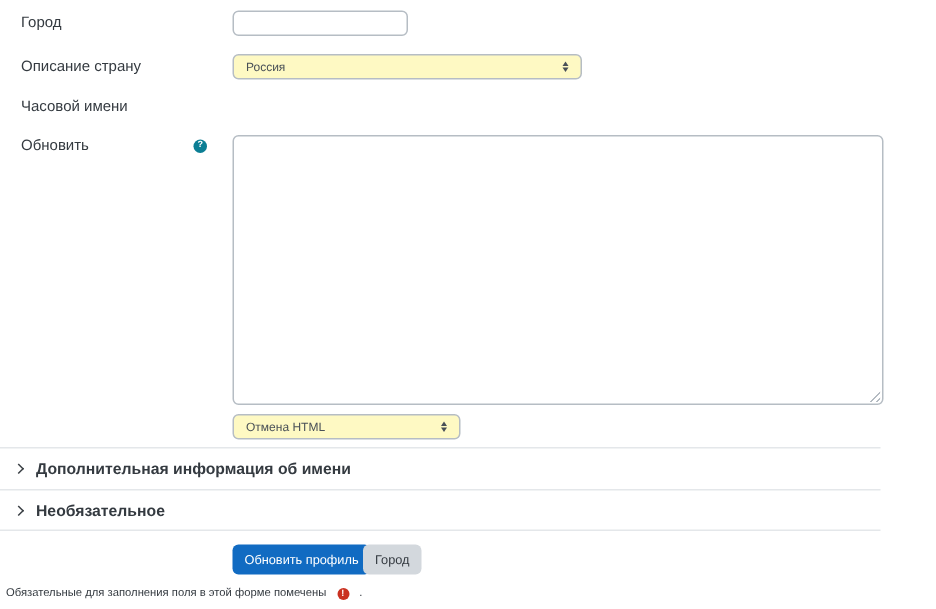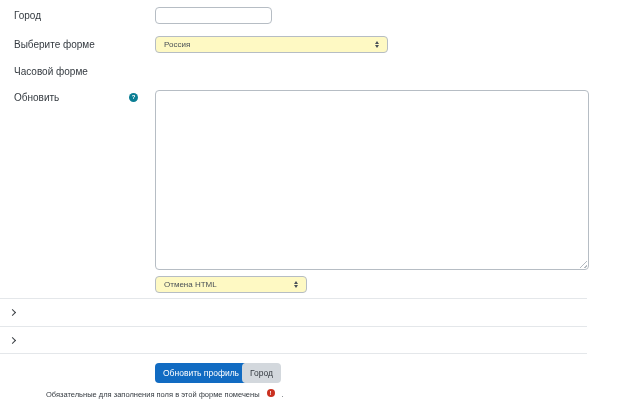--- a/index.html
+++ b/index.html
@@ -77,72 +77,74 @@
     border: none; border-radius: 4px;
     font-family: "Liberation Sans", sans-serif;
     font-size: 8.5px; line-height: 18px; padding: 0 8px;
     cursor: pointer; white-space: nowrap;
   }
   .btn-primary { left: 155px; background: #116bc2; color: #fff; }
   .btn-secondary { left: 242px; background: #d3d8dd; color: #343a40; }
   .required-note {
     position: absolute; left: 4px; top: 389px;
     font-size: 7.5px; color: #343a40; line-height: 11px;
-    display: flex; align-items: flex-start; gap: 7px; white-space: nowrap; margin-left: 42px;
+    display: flex; align-items: flex-end; gap: 7px; white-space: nowrap;
   }
   .req-icon {
     display: inline-block; width: 8px; height: 8px; border-radius: 50%;
     background: #ca3120; color: #fff;
     font-size: 6px; font-weight: bold; line-height: 8px; text-align: center;
     flex: none;
   }
 </style>
 </head>
 <body>
 
 <div class="page">
 
   <label class="flabel" style="top:9px">Город</label>
   <input class="text-input" type="text" value="" style="">
 
-  <label class="flabel" style="top:38px">Выберите форме</label>
+  <label class="flabel" style="top:38px">Описание страну</label>
   <div class="select" style="left:155px; top:36px; width:233px">
     <span class="val">Россия</span>
     <span class="stepper">
         <i class="up"></i>
         <i class="dn"></i>
       </span>
   </div>
 
-  <label class="flabel" style="top:65px">Часовой форме</label>
+  <label class="flabel" style="top:65px">Часовой имени</label>
 
   <label class="flabel" style="top:91px">Обновить</label>
   <span class="help-icon">?</span>
   <div class="editor">
     <span class="resize-handle"></span>
   </div>
 
   <div class="select" style="left:155px; top:276px; width:152px">
     <span class="val">Отмена HTML</span>
     <span class="stepper">
         <i class="up"></i>
         <i class="dn"></i>
       </span>
   </div>
 
   <div class="divider" style="top:298px"></div>
 
   <div class="section-header" style="top:300px">
     <span class="chev"></span>
+    <span class="section-title">Дополнительная информация об имени</span>
   </div>
 
   <div class="divider" style="top:326px"></div>
 
   <div class="section-header" style="top:328px">
     <span class="chev"></span>
+    <span class="section-title">Необязательное</span>
   </div>
 
   <div class="divider" style="top:353px"></div>
 
   <button class="btn btn-primary">Обновить профиль</button>
   <button class="btn btn-secondary">Город</button>
 
   <div class="required-note">
     <span>Обязательные для заполнения поля в этой форме помечены</span>
     <span class="req-icon">!</span>

